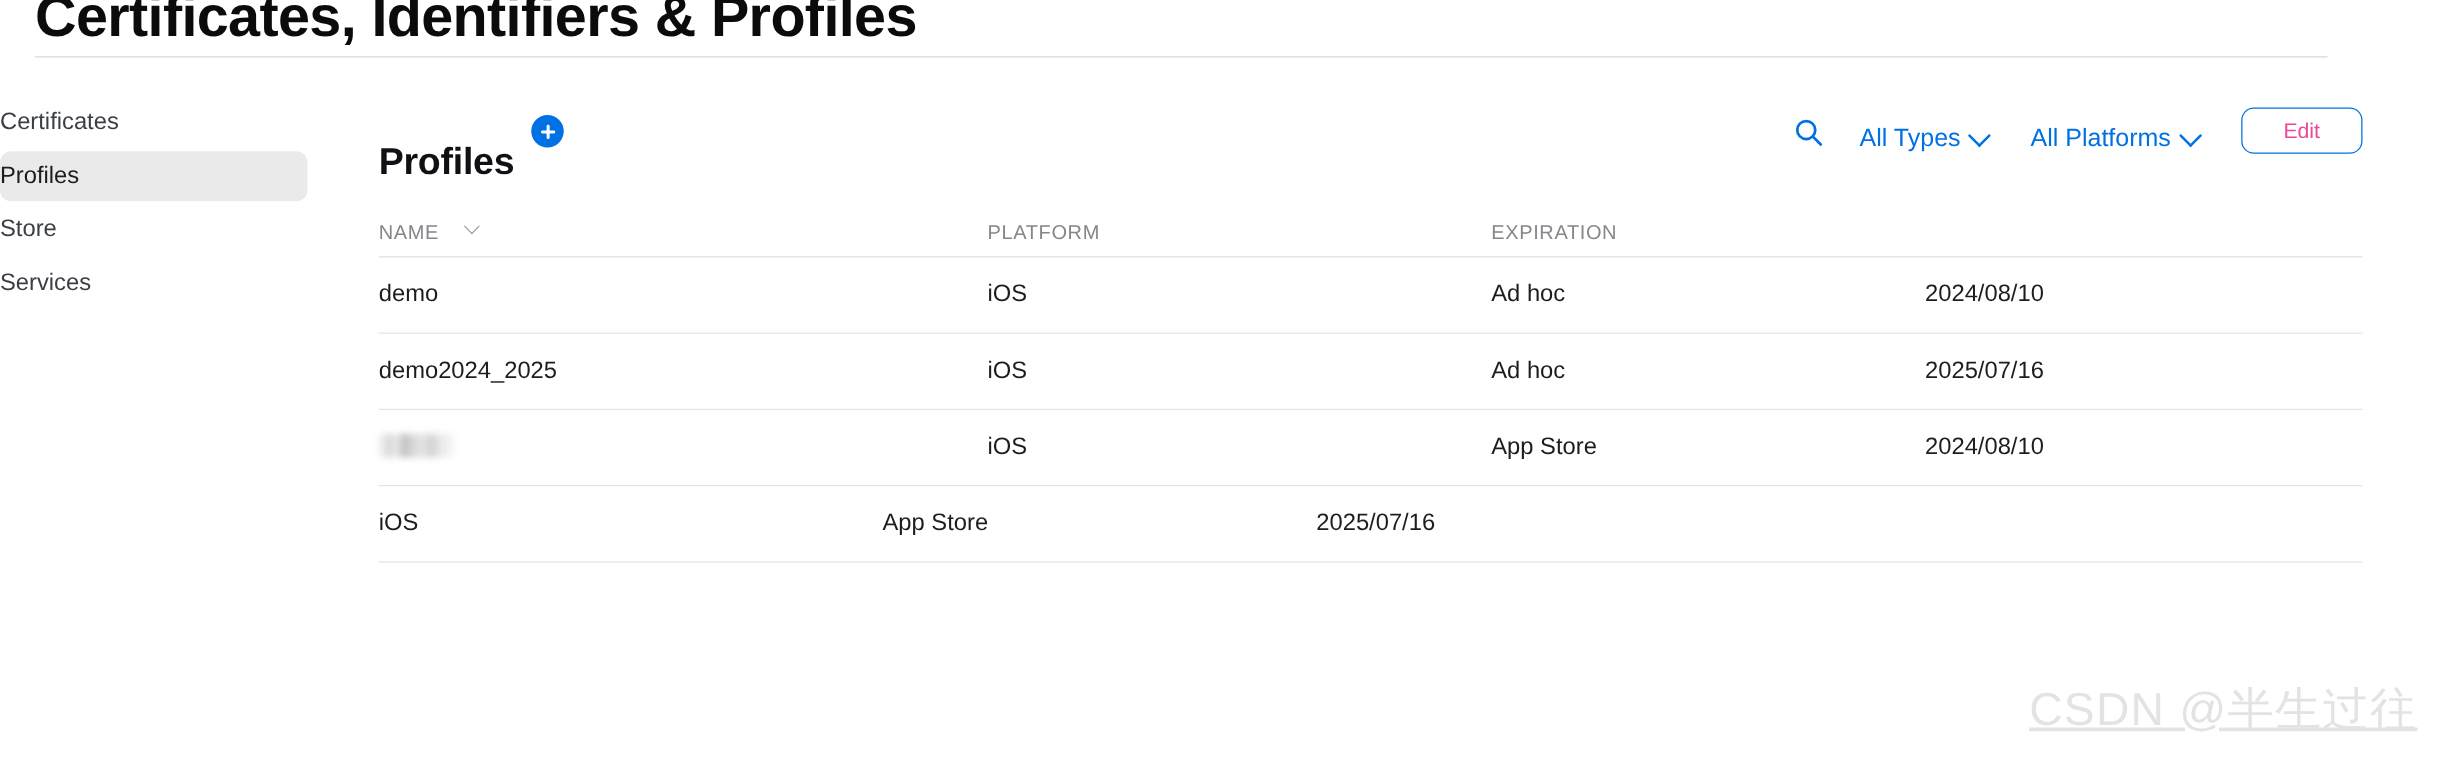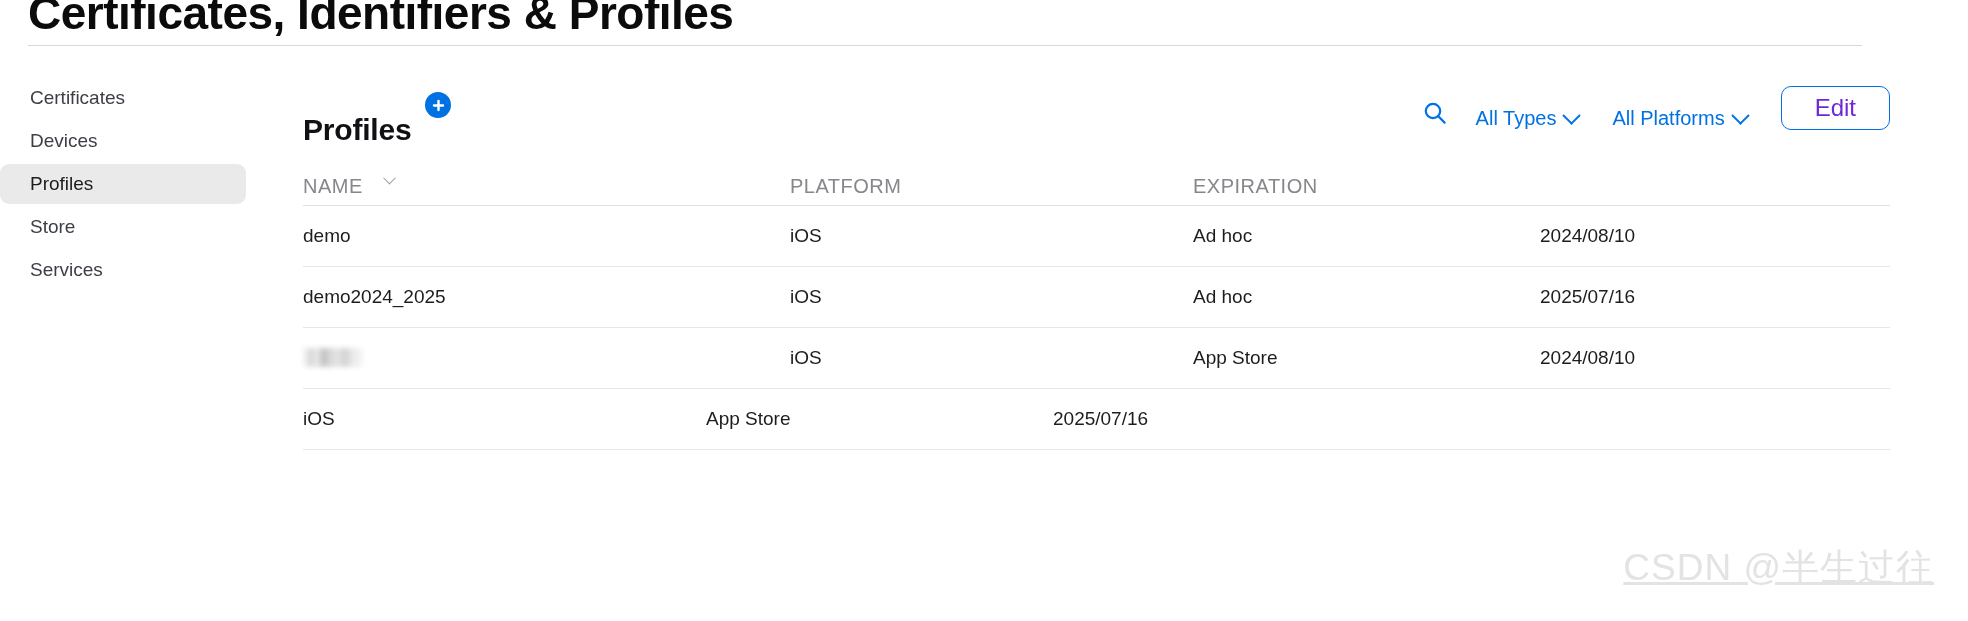--- a/index.html
+++ b/index.html
@@ -40,21 +40,20 @@
   .sidebar {
     position: absolute;
     left: 0px;
     top: 78px;
     width: 274px;
   }
   .sidebar-item {
     height: 40px;
     display: flex;
     align-items: center;
-    padding-left: 30px;
     margin: 0 28px 3px 0;
     border-radius: 9px;
     font-size: 19px;
     color: #3b3f45;
     box-sizing: border-box;
     cursor: pointer;
   }
   .sidebar-item + .sidebar-item { margin-top: 3px; }
   .sidebar-item.selected {
     background: #eaeaea;
@@ -128,23 +127,23 @@
   .chev {
     display: inline-block;
     width: 11px;
     height: 11px;
     border-right: 2px solid #0071e3;
     border-bottom: 2px solid #0071e3;
     transform: rotate(45deg) translate(-2px, -2px);
   }
   .edit-button {
     border: 1px solid #0071e3;
-    color: #6d28d9;
+    color: #ec4899;
     border-radius: 10px;
-    font-size: 24px;
+    font-size: 17px;
     padding: 9px 33px;
     background: transparent;
     cursor: pointer;
     font-family: "Liberation Sans", sans-serif;
     line-height: 1;
   }
 
   
   .table {
     position: relative;
@@ -163,21 +162,21 @@
   .row.data {
     height: 61px;
     align-items: center;
   }
   .col-name      { width: 487px; flex: none; }
   .col-platform  { width: 403px; flex: none; }
   .col-type      { width: 347px; flex: none; }
   .col-expiration{ flex: 1 1 auto; }
 
   .row.header .cell {
-    font-size: 20px;
+    font-size: 16px;
     color: #86868b;
     letter-spacing: 0.5px;
     display: flex;
     align-items: flex-start;
     gap: 22px;
   }
   .sort-chev {
     display: inline-block;
     width: 8px;
     height: 8px;
@@ -222,23 +221,20 @@
 </head>
 <body>
 
 <div class="page-title">Certificates, Identifiers &amp; Profiles</div>
 <div class="title-rule"></div>
 
 <nav class="sidebar">
   <div class="sidebar-item">
     <span>Certificates</span>
   </div>
-  <div class="sidebar-item">
-    <span>Devices</span>
-  </div>
   <div class="sidebar-item selected">
     <span>Profiles</span>
   </div>
   <div class="sidebar-item">
     <span>Store</span>
   </div>
   <div class="sidebar-item">
     <span>Services</span>
   </div>
 </nav>

